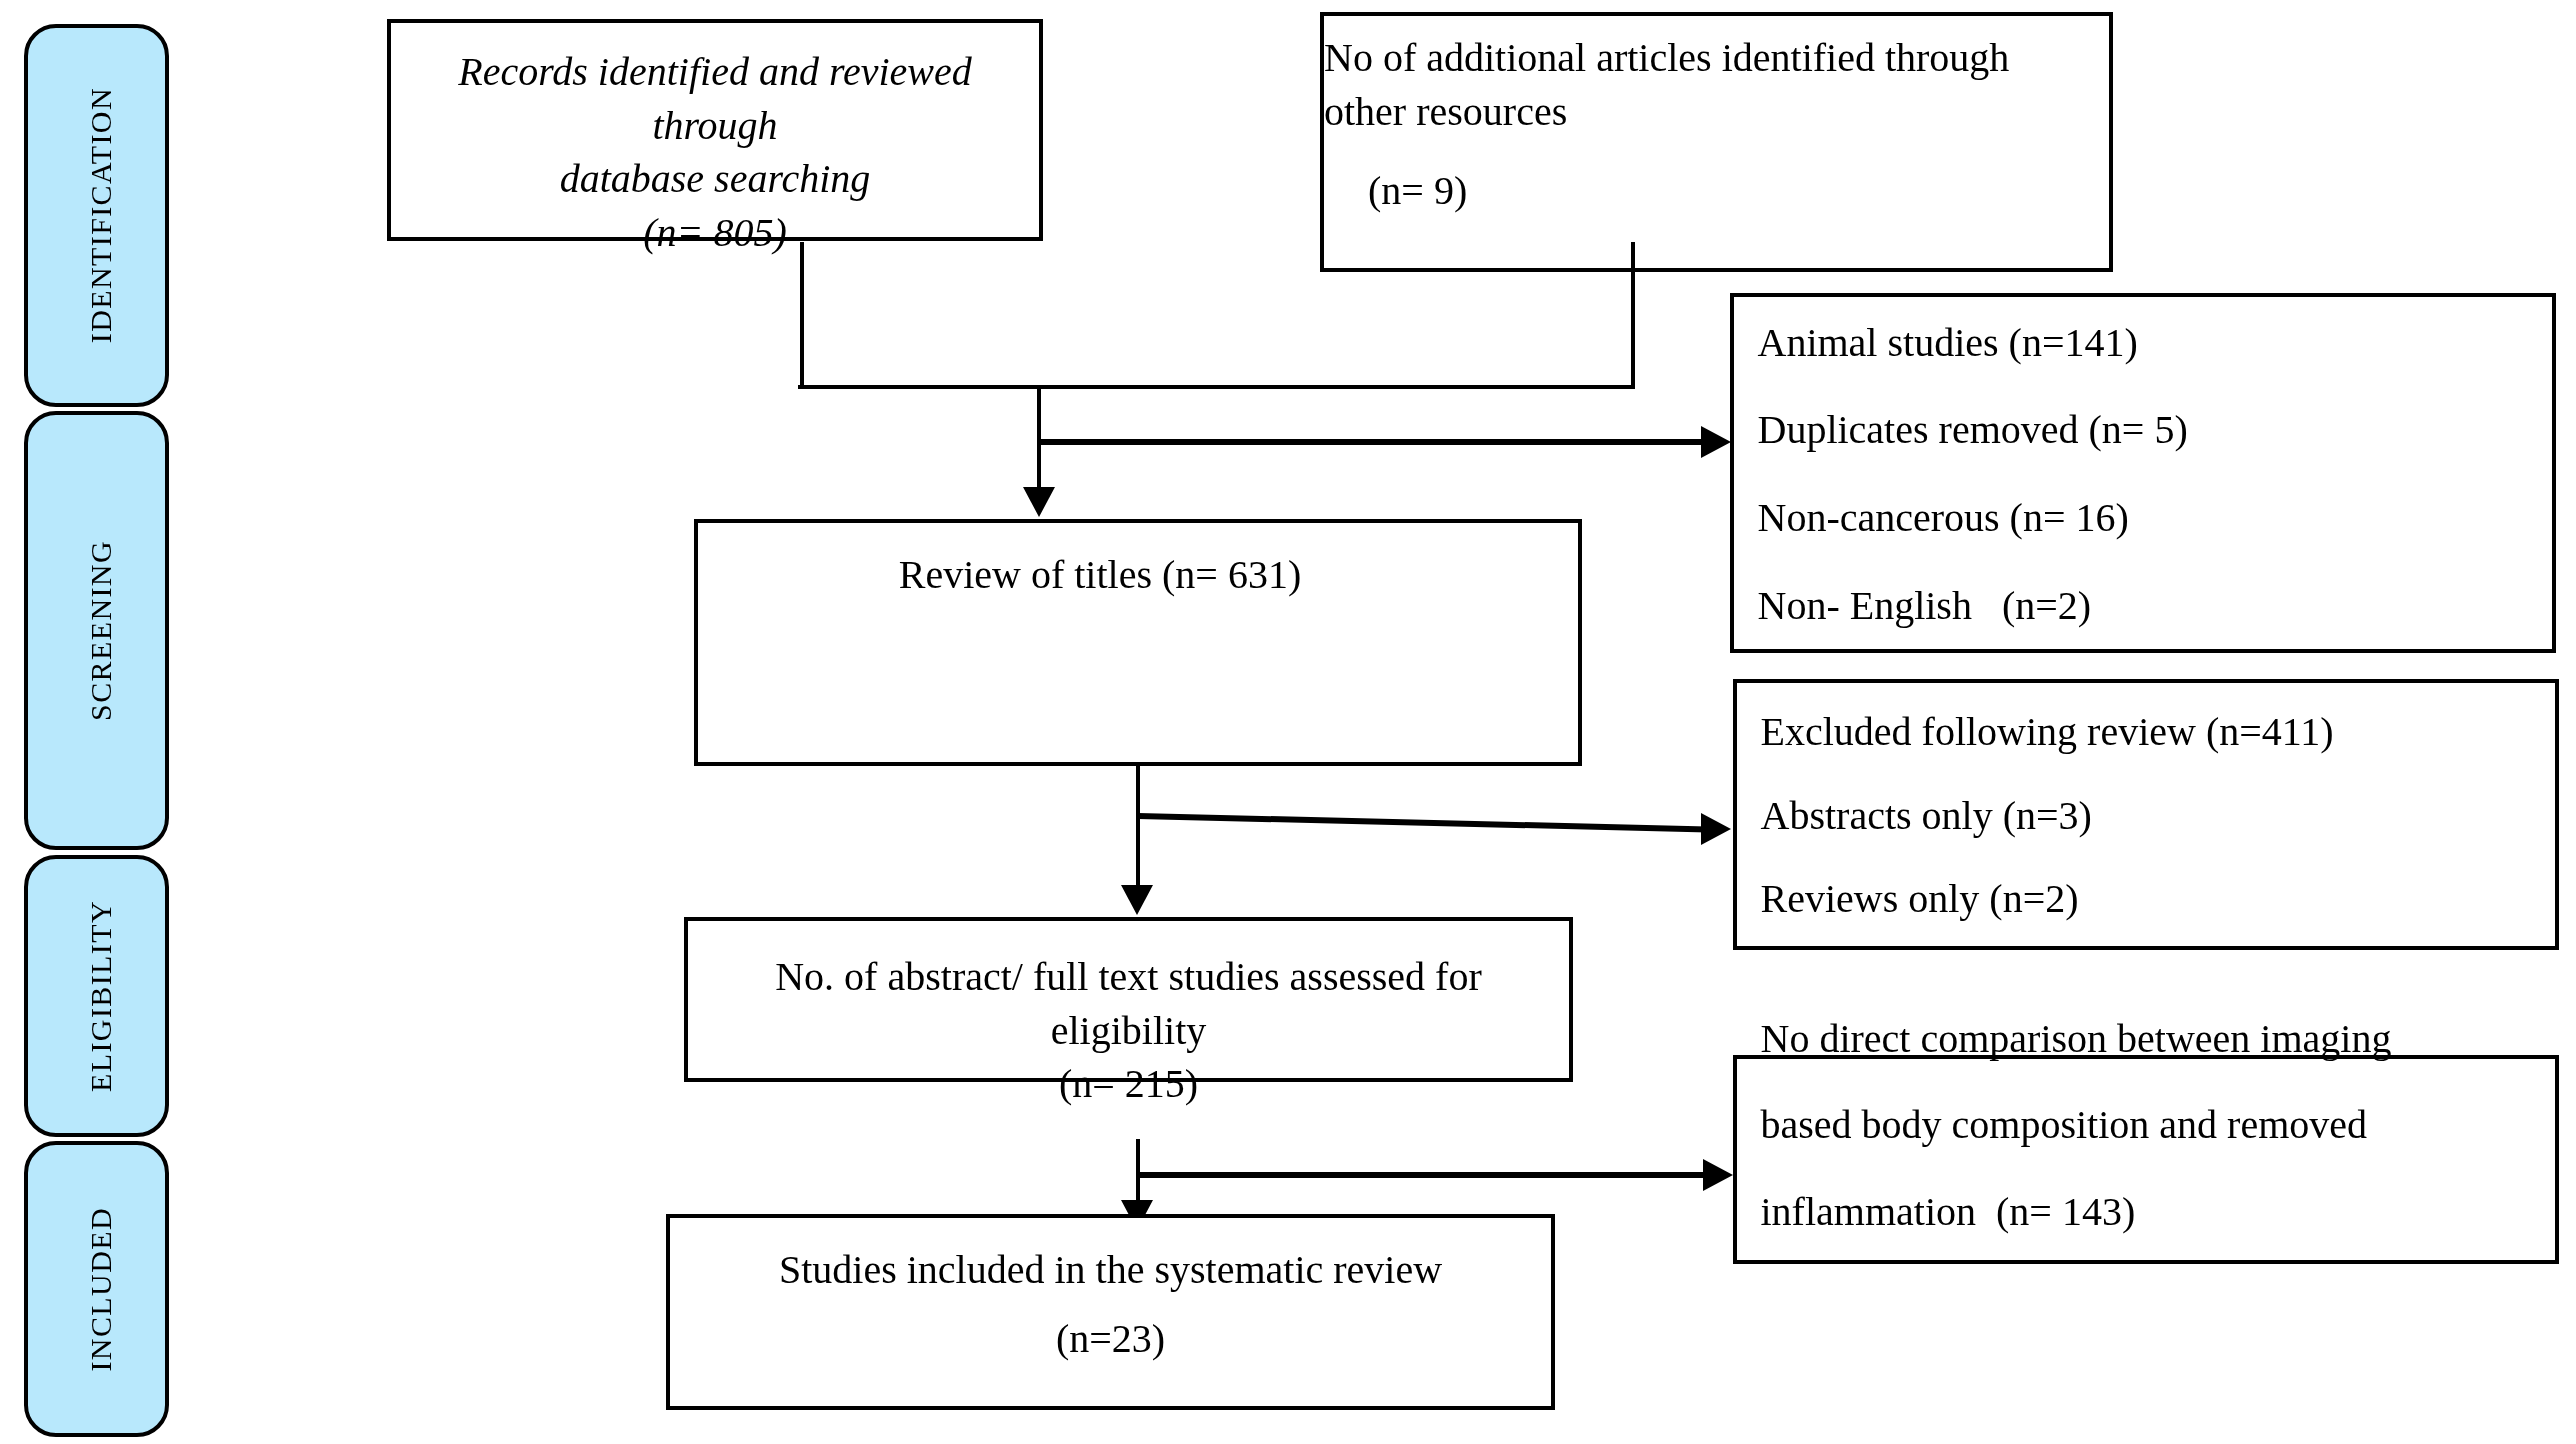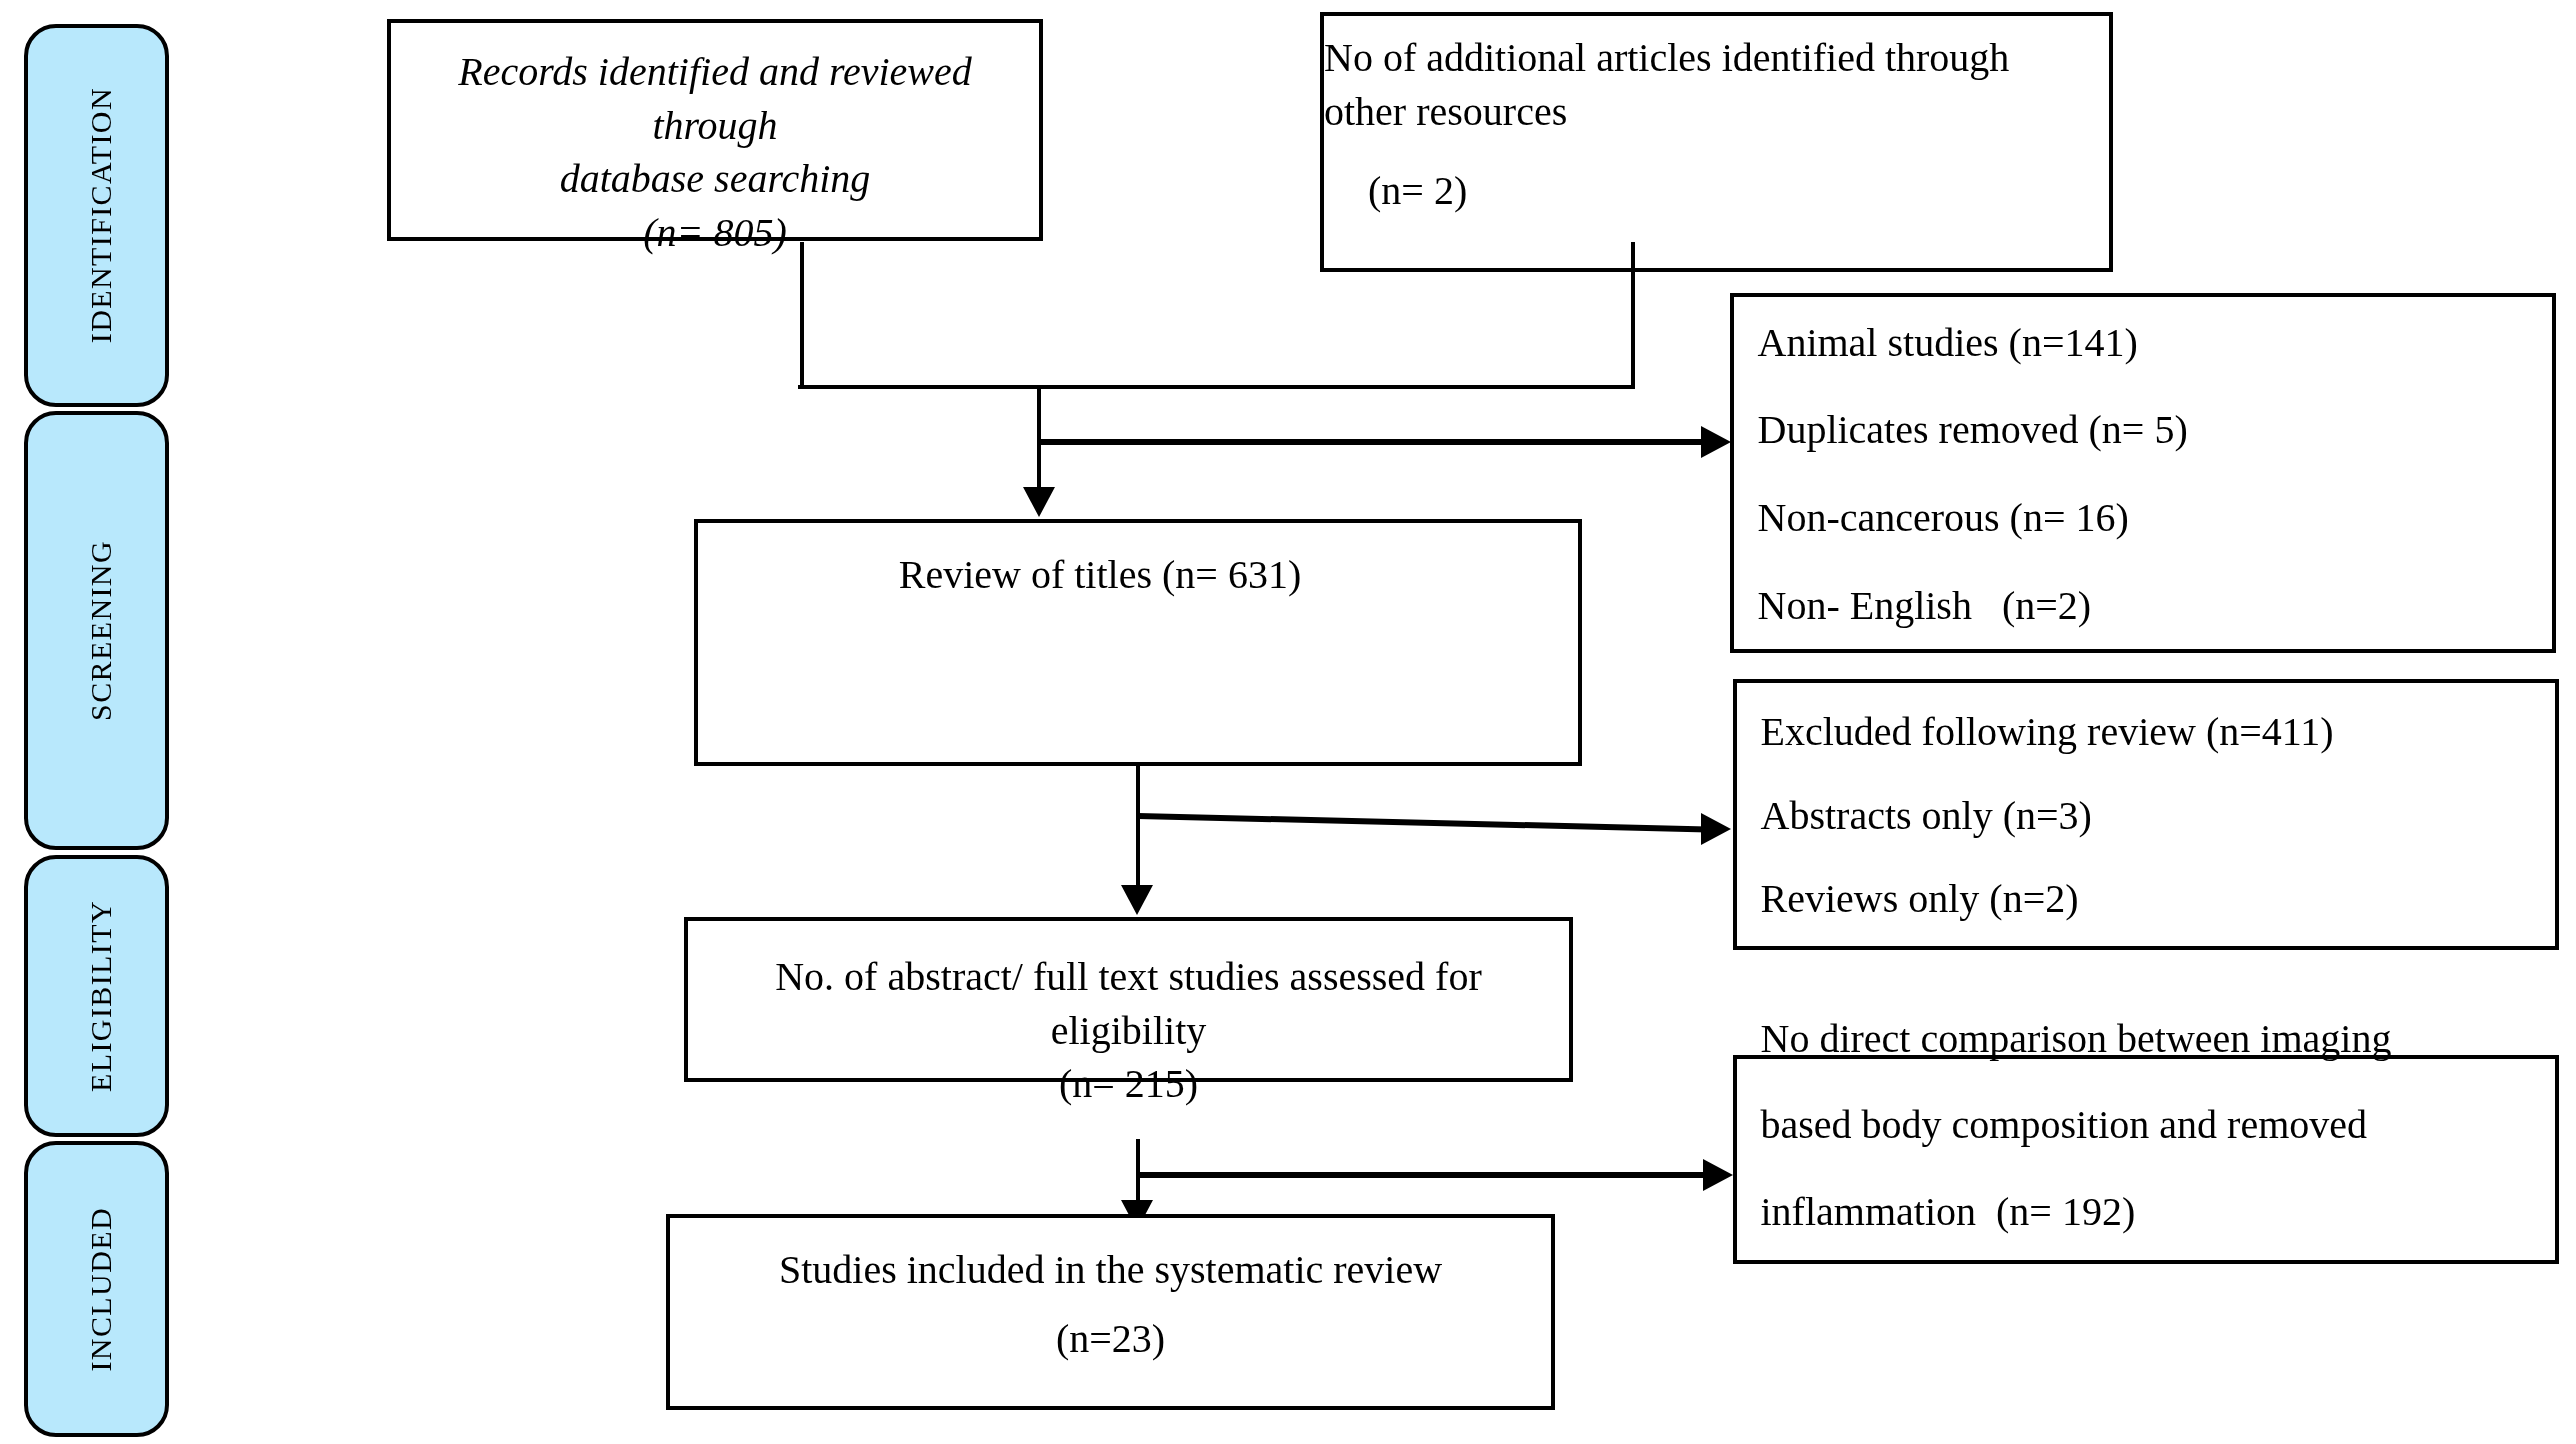--- a/index.html
+++ b/index.html
@@ -142,21 +142,21 @@
       <div>database searching</div>
       <div>(n= 805)</div>
     </div>
   </div>
 
   <div class="flow-box box-left pad-l" style="left:1320px; top:12.4px; width:793px; height:260px;">
     <div class="inner" style="top:15px;">
       <div>No of additional articles identified through</div>
       <div>other resources</div>
       <div style="height:25px;"></div>
-      <div><span class="indent-n">(n= 2)</span></div>
+      <div><span class="indent-n">(n= 9)</span></div>
     </div>
   </div>
 
   <div class="vline" style="left:800px; top:242px; width:3.5px; height:146px;"></div>
 
   <div class="vline" style="left:1631px; top:242px; width:3.5px; height:146px;"></div>
 
   <div class="hline" style="left:798px; top:385px; width:837px; height:4.1px;"></div>
 
   <div class="vline" style="left:1037px; top:387px; width:4.1px; height:104px;"></div>
@@ -200,21 +200,21 @@
 
   <div class="vline" style="left:1136px; top:1139px; width:4.1px; height:64px;"></div>
   <div class="arrow-down" style="left:1121px; top:1200px;"></div>
 
   <div class="hline hline-thick" style="left:1138px; top:1172px; width:566px;"></div>
   <div class="arrow-right" style="left:1703px; top:1159px;"></div>
 
   <div class="excl-box" style="left:1733px; top:1055px; width:826px; height:209px; justify-content:flex-end;">
     <div class="excl-line" style="line-height:1.36;">No direct comparison between imaging</div>
     <div class="excl-line" style="line-height:1.36;">based body composition and removed</div>
-    <div class="excl-line" style="line-height:1.36;">inflammation  (n= 192)</div>
+    <div class="excl-line" style="line-height:1.36;">inflammation  (n= 143)</div>
   </div>
 
   <div class="flow-box box-center" style="left:666px; top:1214px; width:889px; height:196px;">
     <div class="inner" style="top:25px;">
       <div>Studies included in the systematic review</div>
       <div style="height:15px;"></div>
       <div>(n=23)</div>
     </div>
   </div>
 

